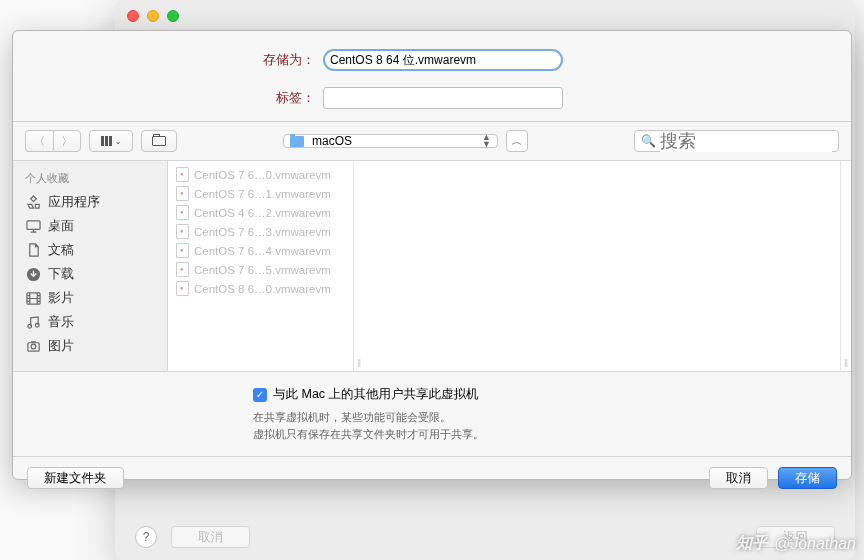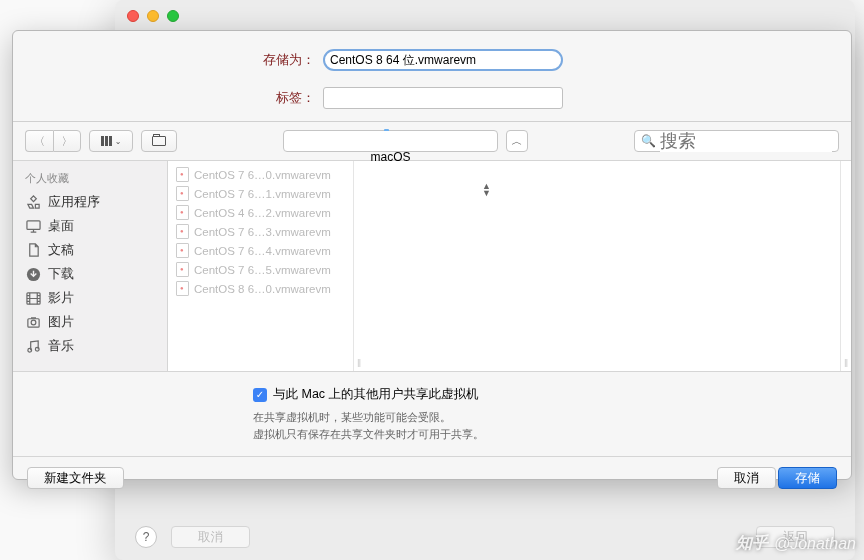--- a/index.html
+++ b/index.html
@@ -22,21 +22,21 @@
 .nav-btn { width: 28px; height: 22px; background: linear-gradient(#fdfdfd,#f1f1f1); border: 1px solid #c5c5c5; display: flex; align-items: center; justify-content: center; color: #888; font-size: 11px; }
 .nav-btn:first-child { border-radius: 4px 0 0 4px; border-right: none; }
 .nav-btn:last-child { border-radius: 0 4px 4px 0; }
 .view-btn { width: 44px; height: 22px; background: linear-gradient(#fdfdfd,#f1f1f1); border: 1px solid #c5c5c5; border-radius: 4px; display: flex; align-items: center; justify-content: center; gap: 3px; color: #555; font-size: 11px; }
 .cols-ico { display: flex; gap: 1px; }
 .cols-ico span { width: 3px; height: 10px; background: #555; }
 .folder-btn { width: 36px; height: 22px; background: linear-gradient(#fdfdfd,#f1f1f1); border: 1px solid #c5c5c5; border-radius: 4px; display: flex; align-items: center; justify-content: center; }
 .folder-ico { width: 14px; height: 10px; border: 1.2px solid #555; border-radius: 1px; position: relative; }
 .folder-ico::before { content: ''; position: absolute; top: -3px; left: 0; width: 5px; height: 2px; border: 1.2px solid #555; border-bottom: none; border-radius: 1px 1px 0 0; }
 .spacer { flex: 1; }
-.loc-sel { width: 215px; height: 22px; background: #fff; border: 1px solid #c5c5c5; border-radius: 4px; display: flex; align-items: center; padding: 0 6px; font-size: 12px; gap: 19px; flex-direction: column; }
+.loc-sel { width: 215px; height: 14px; background: #fff; border: 1px solid #c5c5c5; border-radius: 4px; display: flex; align-items: center; padding: 0 6px; font-size: 12px; gap: 8px; }
 .loc-folder { width: 14px; height: 11px; background: #6db1f1; border-radius: 1px; position: relative; }
 .loc-folder::before { content:''; position:absolute; top:-2px; left:0; width:5px; height:2px; background:#6db1f1; border-radius:1px 1px 0 0; }
 .loc-arrows { margin-left: auto; font-size: 9px; color: #666; line-height: 7px; }
 .up-btn { width: 22px; height: 22px; background: #fff; border: 1px solid #c5c5c5; border-radius: 4px; display: flex; align-items: center; justify-content: center; font-size: 11px; color: #555; }
 .search { width: 205px; height: 22px; background: #fff; border: 1px solid #c5c5c5; border-radius: 4px; display: flex; align-items: center; padding: 0 6px; gap: 4px; }
 .search input { border: none; outline: none; font-size: 18px; width: 100%; }
 .search-ico { color: #999; font-size: 12px; }
 .browser { display: flex; height: 210px; background: #fff; }
 .sidebar { width: 155px; background: #f1f0f1; border-right: 1px solid #d5d5d5; padding: 6px 0; overflow: hidden; }
 .sb-hdr { font-size: 11px; color: #888; padding: 4px 12px; }
@@ -49,21 +49,21 @@
 .handle { width: 10px; align-self: flex-end; color: #ccc; font-size: 10px; text-align: center; padding-bottom: 2px;}
 .col2 { flex:1; }
 .share-area { border-top: 1px solid #d5d5d5; padding: 14px 0 14px 240px; font-size: 12.5px; }
 .chk-row { display: flex; align-items: center; gap: 6px; margin-bottom: 6px; }
 .chkbox { width: 14px; height: 14px; background: #3b82f6; border-radius: 3px; display: flex; align-items: center; justify-content: center; color: #fff; font-size: 10px; }
 .hint { font-size: 11px; color: #666; line-height: 1.5; }
 .footer { display: flex; padding: 10px 14px; border-top: 1px solid #d5d5d5; align-items: center; }
 .btn { height: 22px; padding: 0 16px; background: linear-gradient(#fdfdfd,#f1f1f1); border: 1px solid #c5c5c5; border-radius: 4px; font-size: 12.5px; display: flex; align-items: center; }
 .btn.primary { background: linear-gradient(#5ea4f7,#1f73e6); color: #fff; border-color: #1862c9; }
 .footer .spacer { flex:1; }
-.footer .btn + .btn { margin-left: 2px; }
+.footer .btn + .btn { margin-left: 10px; }
 .under-bar { position: absolute; left: 115px; bottom: 12px; width: 740px; display: flex; align-items: center; padding: 0 20px; gap: 14px; }
 .help { width: 22px; height: 22px; border: 1px solid #c5c5c5; border-radius: 50%; background: #fff; display:flex; align-items:center; justify-content:center; font-size:12px; color:#666; }
 .ghost-btn { height: 22px; padding: 0 26px; border: 1px solid #d5d5d5; border-radius: 4px; background: #f5f5f5; color: #bbb; font-size: 12.5px; display:flex; align-items:center; }
 .watermark { position: absolute; right: 8px; bottom: 6px; font-size: 16px; color: rgba(255,255,255,0.85); font-style: italic; text-shadow: 0 0 4px rgba(0,0,0,0.5); display:flex; align-items:center; gap:6px; z-index:20;}
 .zhihu { font-family: serif; font-weight: bold; }
 </style>
 </head>
 <body>
 
 <div class="outer-win">
@@ -157,36 +157,36 @@
             <svg width="15" height="15" viewBox="0 0 16 16" fill="none" stroke="#6b6b6b" stroke-width="1.3">
               <rect x="1" y="2" width="14" height="12" rx="1"></rect>
               <path d="M4 2v12M12 2v12M1 8h14M1 5h3M1 11h3M12 5h3M12 11h3"></path>
             </svg>
           </span>
           <span>影片</span>
         </div>
       <div class="sb-item">
           <span class="sb-ico">
             <svg width="15" height="15" viewBox="0 0 16 16" fill="none" stroke="#6b6b6b" stroke-width="1.3">
+              <path d="M5 12V3l8-1v9"></path>
+              <circle cx="4" cy="12" r="2"></circle>
+              <circle cx="12" cy="11" r="2"></circle>
+            </svg>
+          </span>
+          <span>音乐</span>
+        </div>
+      <div class="sb-item">
+          <span class="sb-ico">
+            <svg width="15" height="15" viewBox="0 0 16 16" fill="none" stroke="#6b6b6b" stroke-width="1.3">
               <rect x="2" y="4" width="12" height="9" rx="1"></rect>
               <circle cx="8" cy="8" r="2.5"></circle>
               <path d="M6 4V3h4v1"></path>
             </svg>
           </span>
           <span>图片</span>
-        </div>
-      <div class="sb-item">
-          <span class="sb-ico">
-            <svg width="15" height="15" viewBox="0 0 16 16" fill="none" stroke="#6b6b6b" stroke-width="1.3">
-              <path d="M5 12V3l8-1v9"></path>
-              <circle cx="4" cy="12" r="2"></circle>
-              <circle cx="12" cy="11" r="2"></circle>
-            </svg>
-          </span>
-          <span>音乐</span>
         </div>
     </div>
     <div class="col">
       <div class="file-row">
           <span class="file-ico"></span>
           <span>CentOS 7 6…0.vmwarevm</span>
         </div>
       <div class="file-row">
           <span class="file-ico"></span>
           <span>CentOS 7 6…1.vmwarevm</span>

